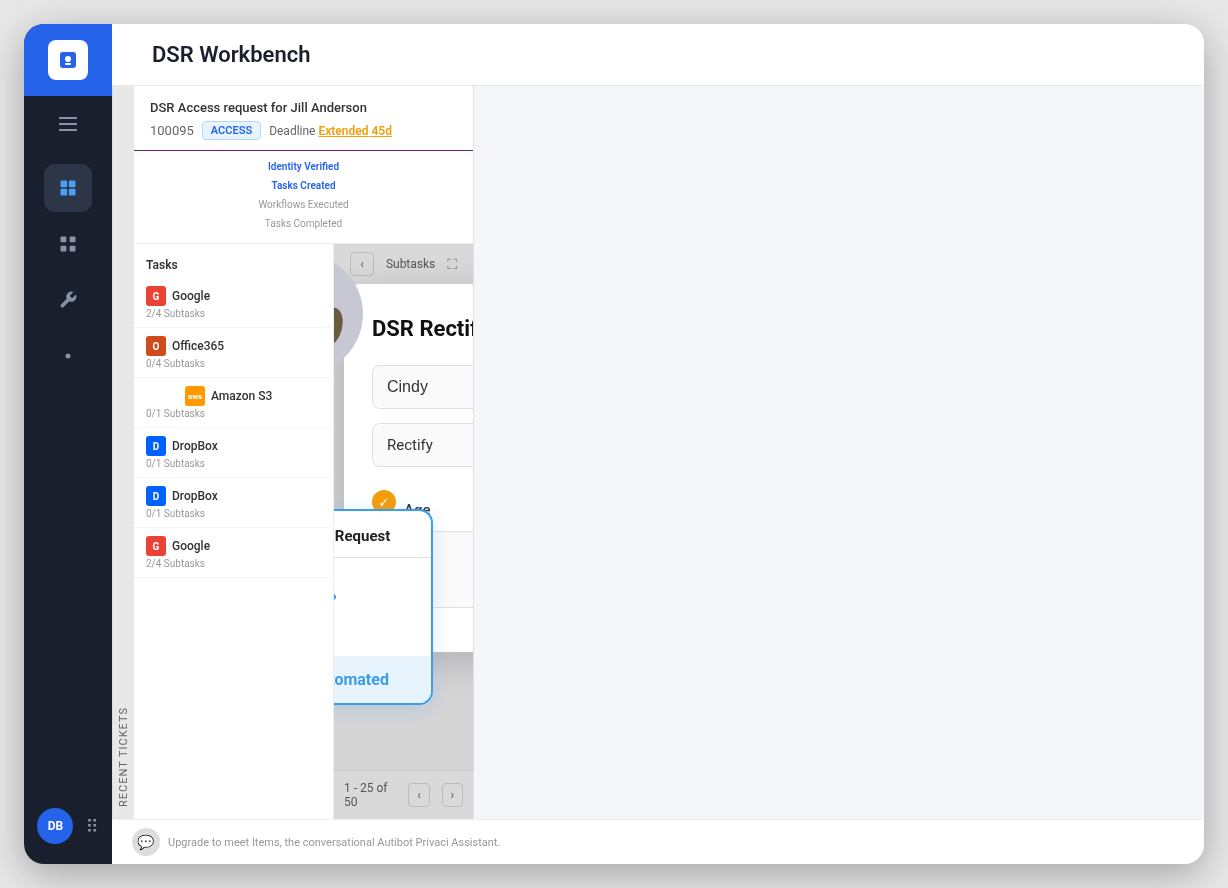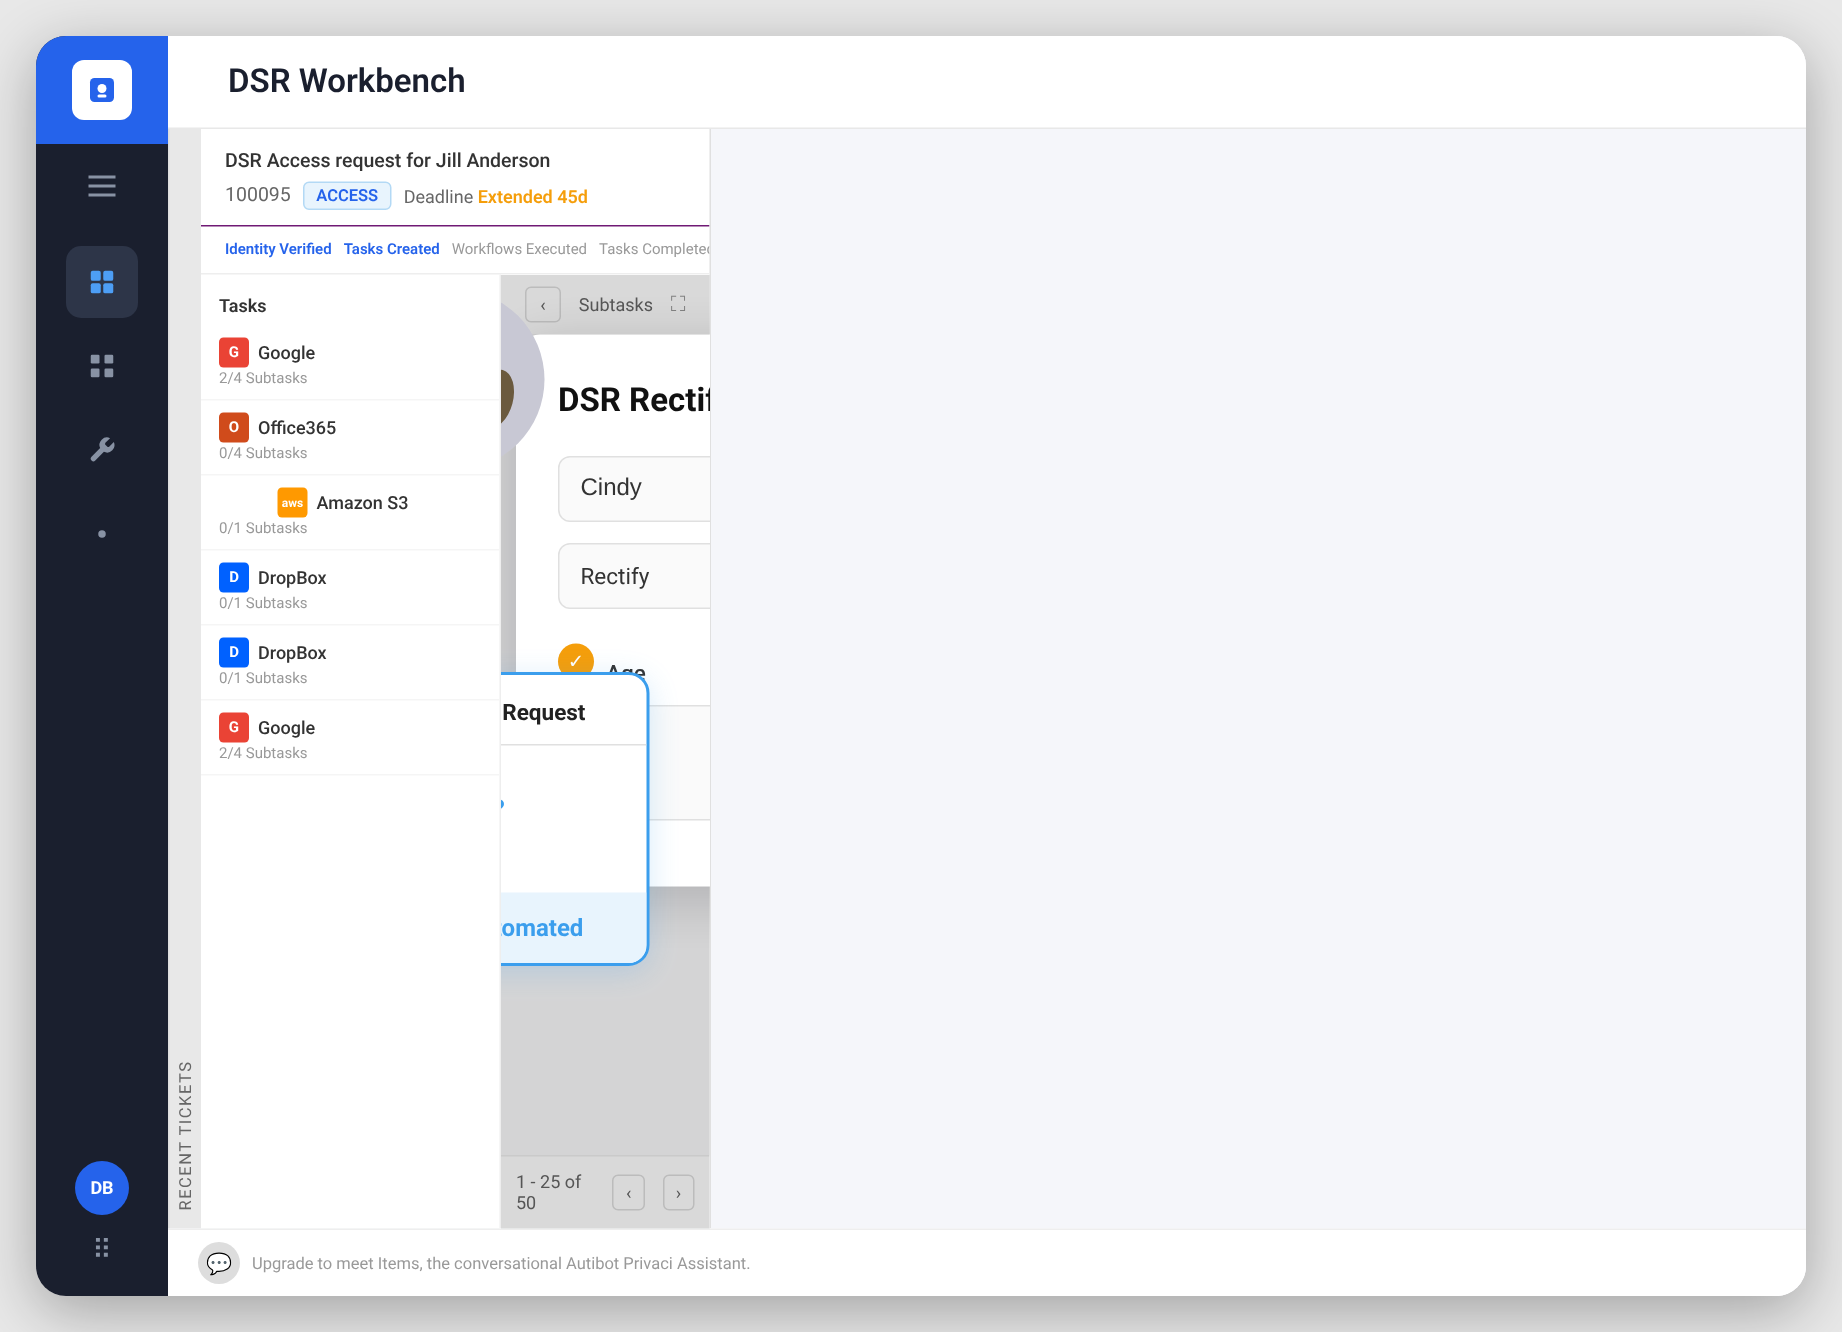--- a/index.html
+++ b/index.html
@@ -77,21 +77,20 @@
       align-items: center;
       justify-content: center;
       cursor: pointer;
       color: #8892a4;
       font-size: 20px;
     }
     .sidebar-nav-item.active { background: #2d3548; color: #4d9ef5; }
     .sidebar-bottom {
       padding-bottom: 20px;
       display: flex;
-      flex-direction: column;
       align-items: center;
       gap: 12px;
     }
     .avatar-circle {
       width: 36px;
       height: 36px;
       border-radius: 50%;
       background: #2563eb;
       display: flex;
       align-items: center;
@@ -156,29 +155,30 @@
     .badge-access {
       background: #e8f4fd;
       color: #2563eb;
       padding: 2px 8px;
       border-radius: 4px;
       font-size: 11px;
       font-weight: 600;
       border: 1px solid #b3d9f5;
     }
     .deadline-text { font-size: 12px; color: #666; }
-    .extended-badge { color: #f59e0b; font-weight: 600; font-size: 12px; }
+    .extended-badge { color: #f59e0b; font-weight: 600; font-size: 12px; text-decoration: underline; }
     
     .progress-steps {
       display: flex;
       align-items: center;
       padding: 10px 16px;
       gap: 4px;
       border-bottom: 1px solid #eee;
       overflow: hidden;
+      flex-direction: column;
     }
     .step {
       font-size: 10px;
       color: #999;
       white-space: nowrap;
     }
     .step.active { color: #2563eb; font-weight: 600; }
     .step-line { flex: 1; height: 2px; background: #e0e0e0; }
     .step-line.done { background: #22c55e; }
     

